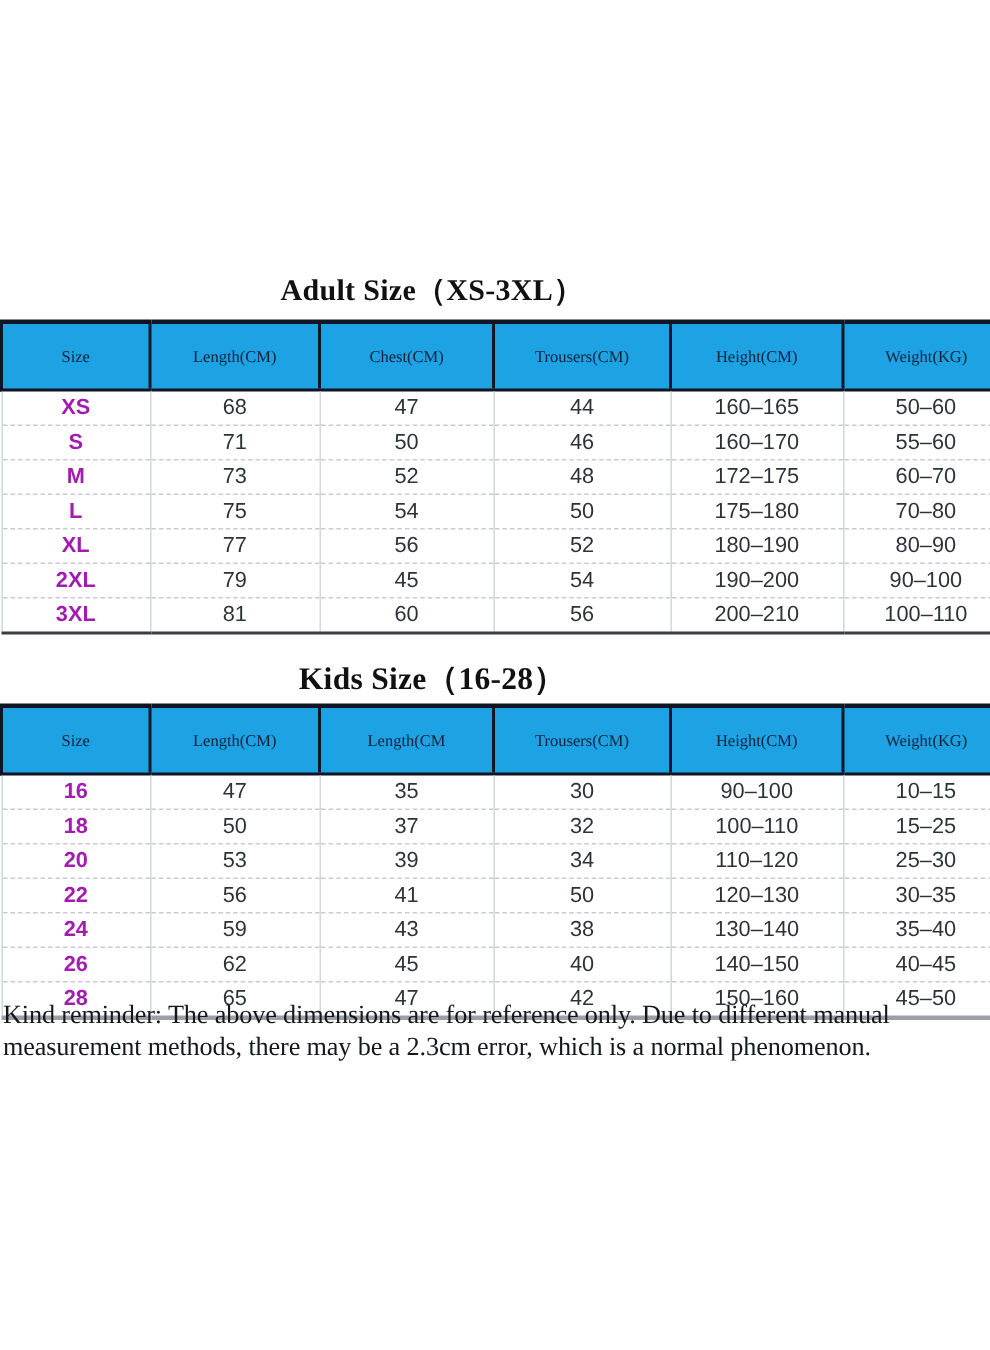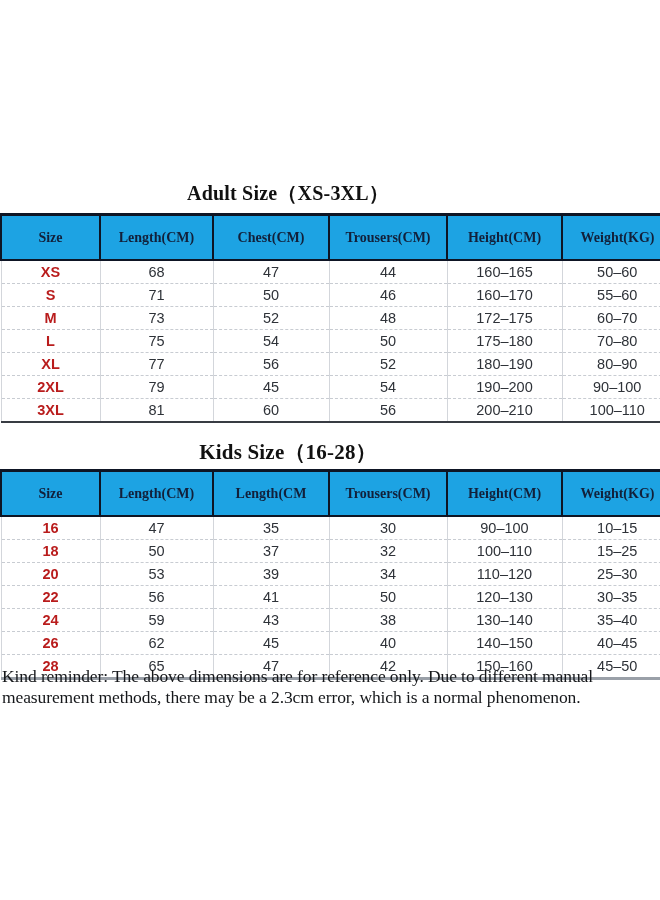--- a/index.html
+++ b/index.html
@@ -27,22 +27,22 @@
 
   table.size-table {
     width: 660px;
     border-collapse: collapse;
     table-layout: fixed;
   }
   table.size-table thead th {
     background: var(--header_bg, #1da3e3);
     color: var(--header_text, #12203a);
     font-family: "Liberation Serif", serif;
-    font-weight: bold;
-    font-size: 14px;
+    font-weight: normal;
+    font-size: 11px;
     height: 43px;
     border-top: 3px solid var(--header_border, #0e1524);
     border-bottom: 2px solid var(--header_border, #0e1524);
     border-left: 2px solid var(--header_border, #0e1524);
     padding: 0;
     text-align: center;
   }
   table.size-table thead th:nth-child(1) { width: 97px; }
   table.size-table thead th:nth-child(2) { width: 111px; }
   table.size-table thead th:nth-child(3) { width: 114px; }
@@ -55,21 +55,21 @@
     padding: 0;
     text-align: center;
     font-size: 14.5px;
     color: var(--body_text, #2e3238);
     border-bottom: 1px dashed var(--row_divider, #c8ccd2);
     border-left: 1px solid var(--col_divider, #d3d6db);
     background: #fff;
   }
   table.size-table tbody td:first-child {
     font-weight: bold;
-    color: #b91c1c;
+    color: #a21caf;
   }
   #adult-table tbody tr:last-child td {
     border-bottom: 2px solid var(--adult_bottom_border, #383c43);
   }
   #kids-table tbody tr:last-child td {
     border-bottom: 3px solid var(--kids_bottom_border, #9aa0a8);
   }
 
   #reminder {
     top: 666px;

